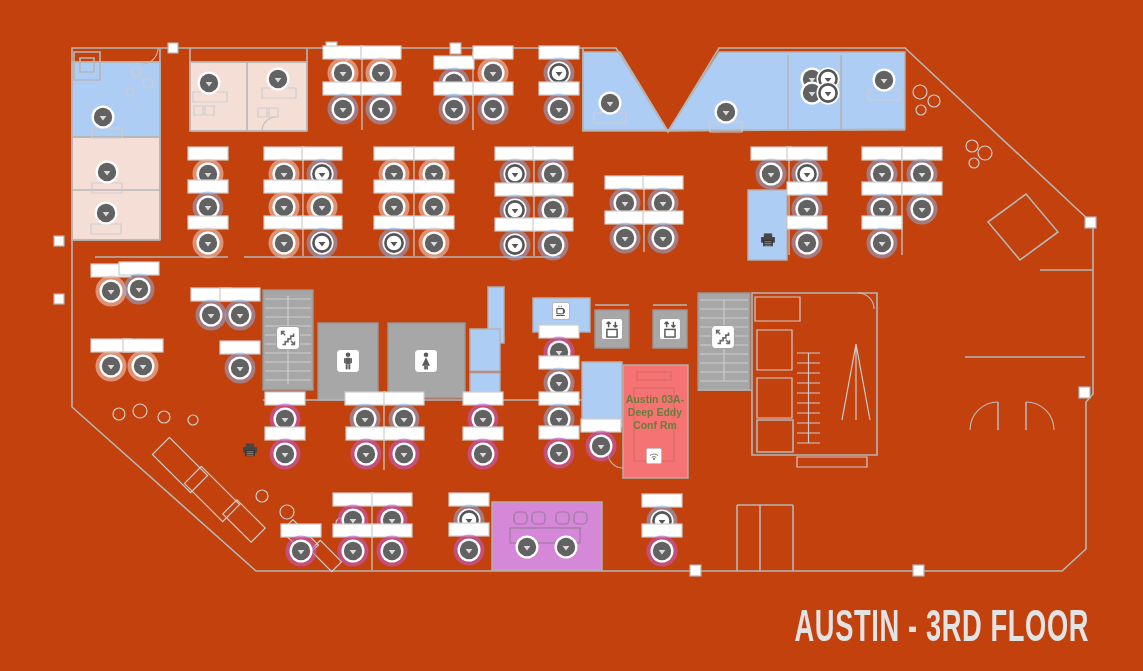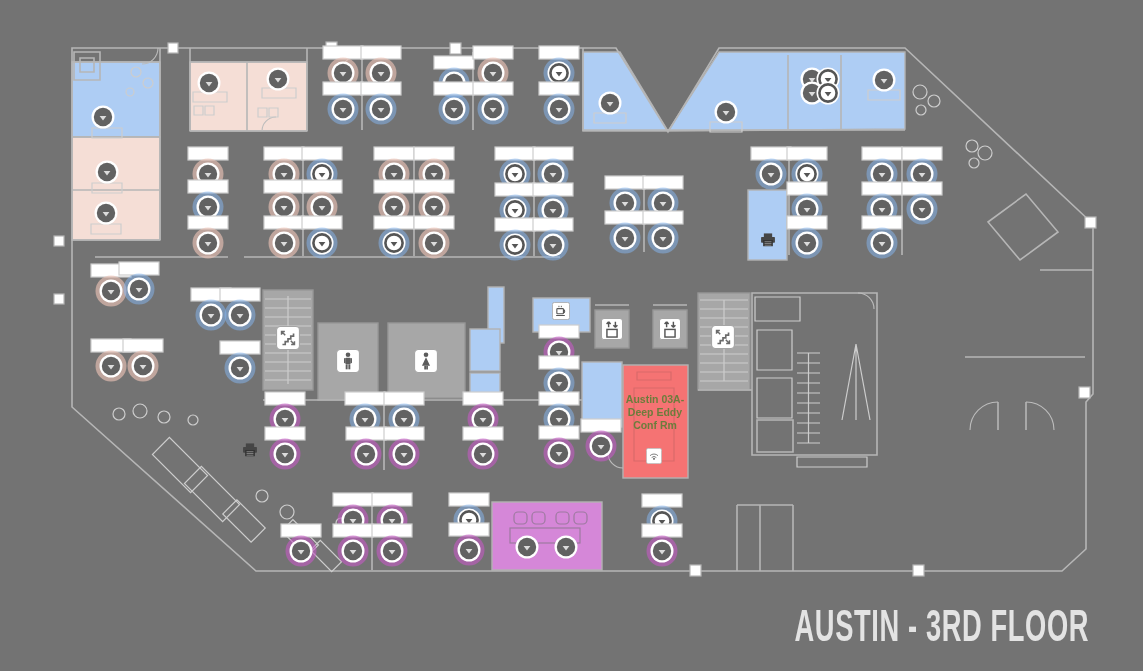--- a/index.html
+++ b/index.html
@@ -1,16 +1,16 @@
 <!DOCTYPE html>
 <html><head>
 <meta charset="utf-8">
 <style>
   html,body{margin:0;padding:0;background:#ffffff}
-  .stage{position:relative;width:1143px;height:671px;background:#737373;
+  .stage{position:relative;width:1143px;height:671px;background:#c2410c;
          font-family:"Liberation Sans",sans-serif;overflow:hidden}
   .stage svg{position:absolute;left:0;top:0}
   .wall{stroke:#b6b6b6;stroke-width:1.6;fill:none}
   .wallthin{stroke:#bcbcbc;stroke-width:1.1;fill:none}
   .furn{stroke:#cdcdcd;stroke-width:1.2;fill:none}
   .redfurn{stroke:#d96a6a;stroke-width:1.2;fill:none}
   .purpfurn{stroke:#9d7aa0;stroke-width:1.2;fill:none}
   .col{fill:#ffffff;stroke:#b6b6b6;stroke-width:1.2}
   .floor-label{position:absolute;right:54px;bottom:20px;font-size:44px;font-weight:700;
          color:#e3e3e3;letter-spacing:1px;white-space:nowrap;

